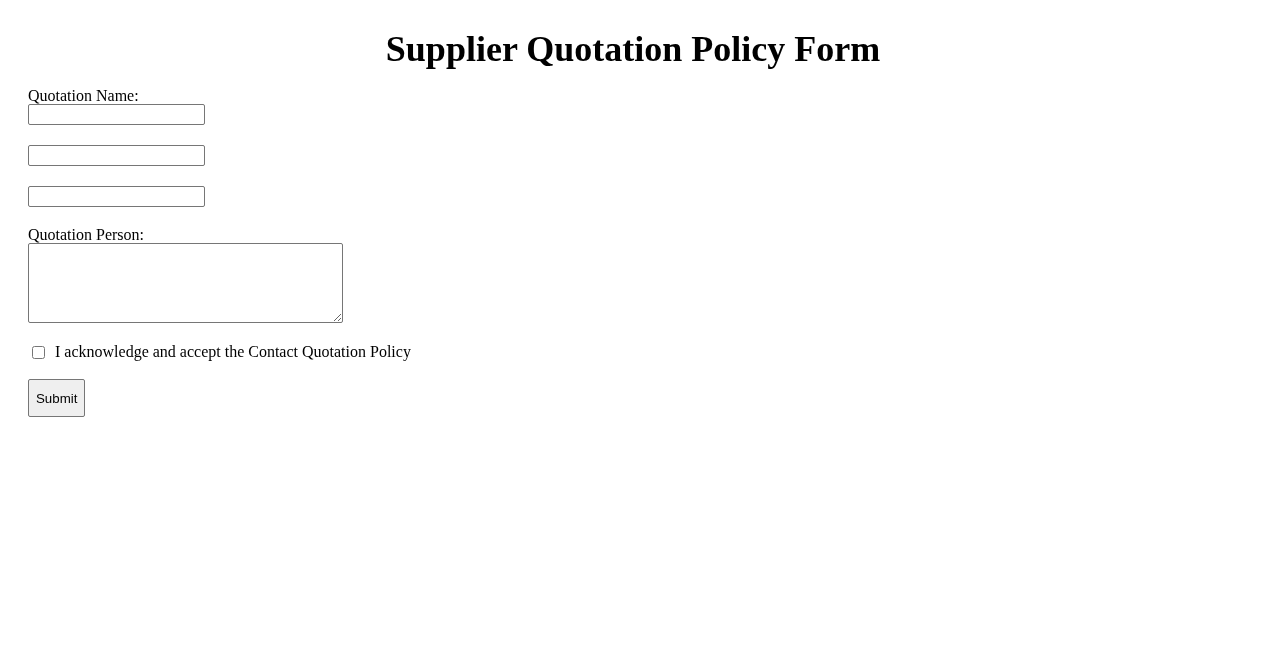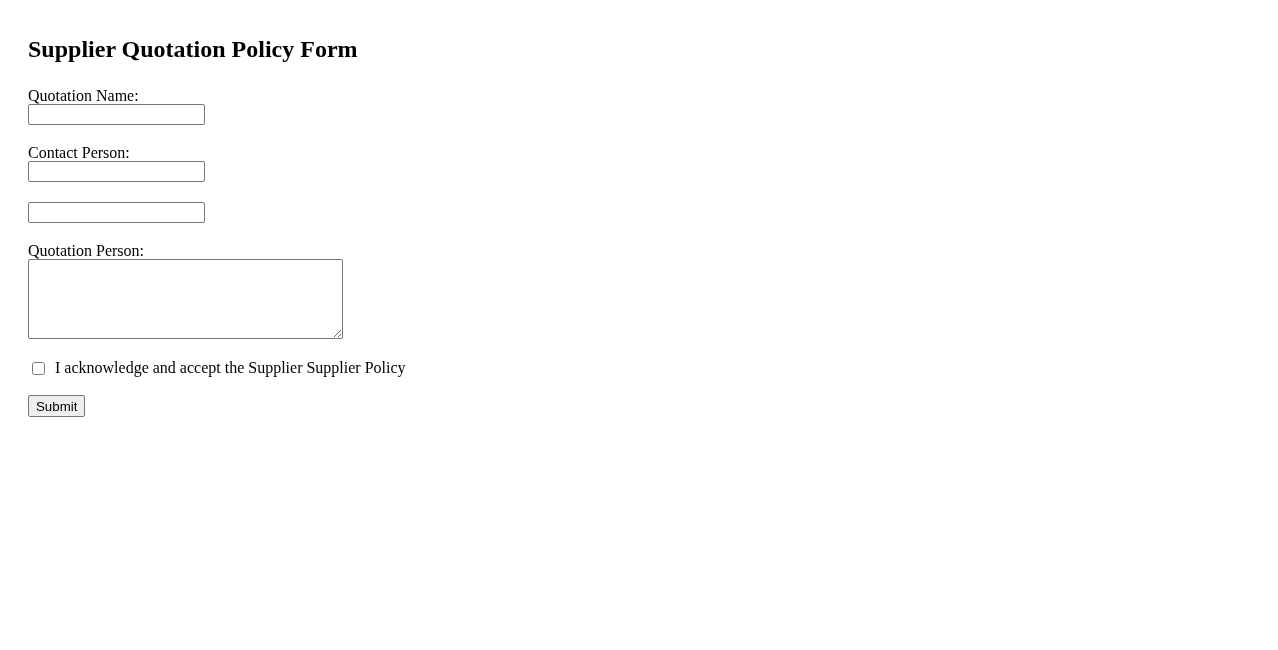--- a/index.html
+++ b/index.html
@@ -10,24 +10,25 @@
     margin: 8px;
     font-family: "Liberation Serif", serif;
     font-size: 16px;
   }
   main.page {
     padding: 20px;
     width: 1210px;
   }
   h1.page-title {
     font-family: "Liberation Serif", serif;
-    font-size: 24px;
+    font-size: 36px;
     line-height: 32px;
     font-weight: bold;
     margin: 5px 0 23px 0;
+    text-align: center;
   }
   .form-group {
     margin: 0 0 20px 0;
   }
   .field-label {
     display: block;
     font-size: 16px;
     line-height: 16px;
   }
   .text-input {
@@ -66,21 +67,21 @@
     cursor: default;
   }
   .ack-checkbox {
     width: 13px;
     height: 13px;
     margin: 0 6px 0 4px;
     vertical-align: -2px;
   }
   .submit-btn {
     box-sizing: border-box;
-    height: 22px;
+    height: 38px;
     padding: 2px 7px;
     border: 1px solid #767676;
     border-radius: 2px;
     background: #efefef;
     color: #000000;
     font-family: "Liberation Sans", sans-serif;
     font-size: 13.3px;
   }
 </style>
 </head>
@@ -90,37 +91,36 @@
   <h1 class="page-title">Supplier Quotation Policy Form</h1>
 
   <form>
 
     <div class="form-group">
       <label class="field-label">Quotation Name:</label>
       <input type="text" class="text-input" value="" style="">
     </div>
 
     <div class="form-group">
-      <label class="field-label">Contact Person:</label>
       <input type="text" class="text-input" value="" style="">
     </div>
 
     <div class="form-group">
       <input type="text" class="text-input" value="" style="">
     </div>
 
 
     <div class="form-group">
       <label class="field-label">Quotation Person:</label>
       <textarea class="details-textarea" style=""></textarea>
     </div>
 
     <div class="ack-row">
       <label class="ack-label">
         <input type="checkbox" class="ack-checkbox" style="">
-        <span>I acknowledge and accept the Supplier Supplier Policy</span>
+        <span>I acknowledge and accept the Contact Quotation Policy</span>
       </label>
     </div>
 
     <button type="button" class="submit-btn">Submit</button>
 
   </form>
 </main>
 
 </body></html>

